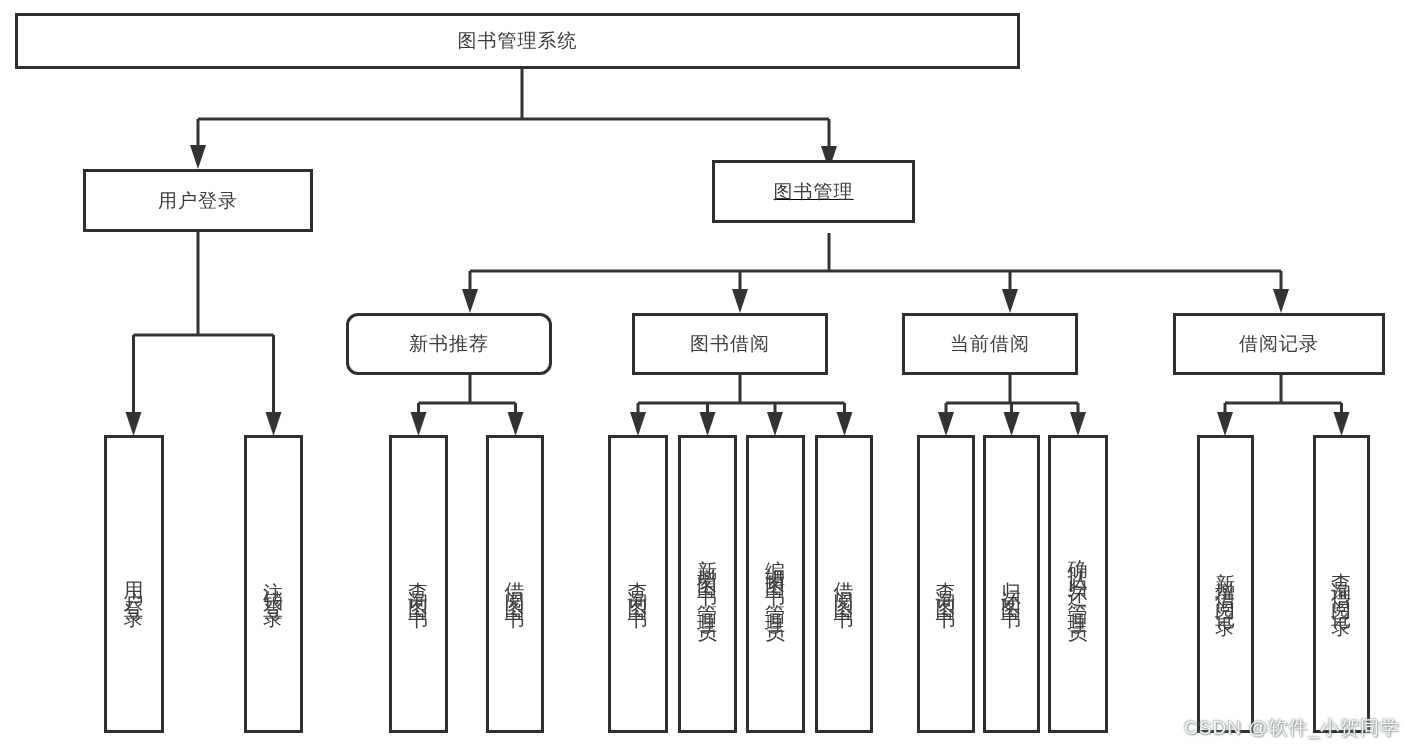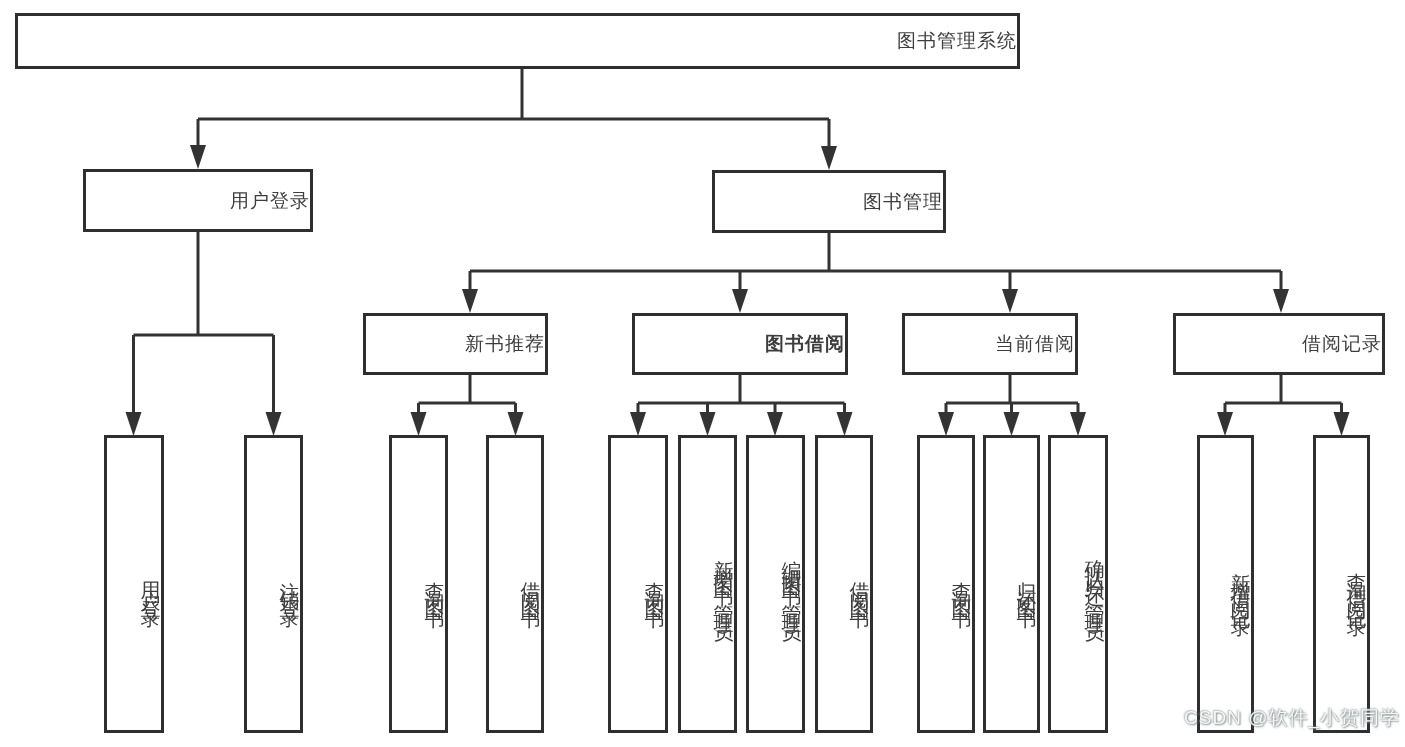--- a/index.html
+++ b/index.html
@@ -12,50 +12,50 @@
   }
   #canvas { position: absolute; left: 0; top: 0; width: 1405px; height: 747px; }
   #connectors { position: absolute; left: 0; top: 0; z-index: 0; }
   .node {
     position: absolute;
     box-sizing: border-box;
     border: 3px solid #2f2f2f;
     background: #ffffff;
     display: flex;
     align-items: center;
-    justify-content: flex-end;
+    justify-content: center;
     z-index: 1;
   }
   .hlabel {
     font-size: 19px;
     letter-spacing: 1px;
     color: #3d3d3d;
     white-space: nowrap;
   }
   .root-box   { left: 15px;  top: 13px;  width: 1005px; height: 56px; }
   .lvl2       { top: 169px; height: 63px; }
   .box-user-login { left: 83px;  width: 230px; }
-  .box-book-mgmt  { left: 712px; width: 234px; top: 170px; }
+  .box-book-mgmt  { left: 712px; width: 203px; top: 160px; text-decoration: underline; }
   .lvl3       { top: 313px; height: 62px; }
-  .box-newrec  { left: 363px;  width: 185px; }
-  .box-borrow  { left: 632px;  width: 216px; font-weight: bold; }
+  .box-newrec  { left: 346px;  width: 206px; border-radius: 12px; }
+  .box-borrow  { left: 632px;  width: 196px; }
   .box-current { left: 902px;  width: 176px; }
   .box-records { left: 1173px; width: 212px; }
   .leaf { top: 435px; height: 298px; }
   .vtext {
     writing-mode: vertical-rl;
     font-size: 20px;
     letter-spacing: 9px;
     color: #3d3d3d;
     line-height: 1;
   }
   .watermark {
     position: absolute;
     right: 5px;
-    bottom: 16px;
+    bottom: 6px;
     z-index: 2;
     font-size: 19px;
     letter-spacing: 1px;
     color: rgba(255,255,255,0.92);
     text-shadow: 1px 1px 2px rgba(125,135,135,0.95), -1px -1px 2px rgba(125,135,135,0.55), 0 0 1px rgba(140,150,150,0.8);
     white-space: nowrap;
   }
 </style>
 </head>
 <body>

